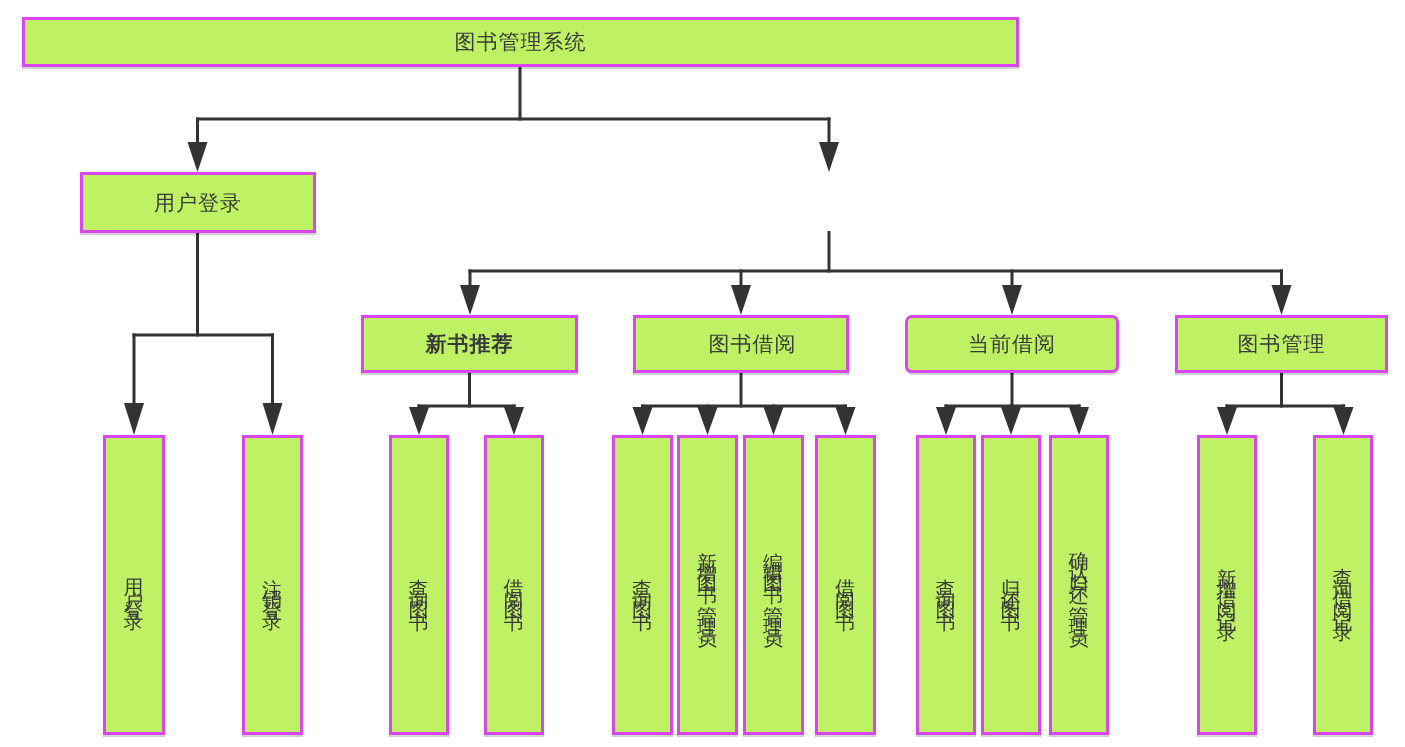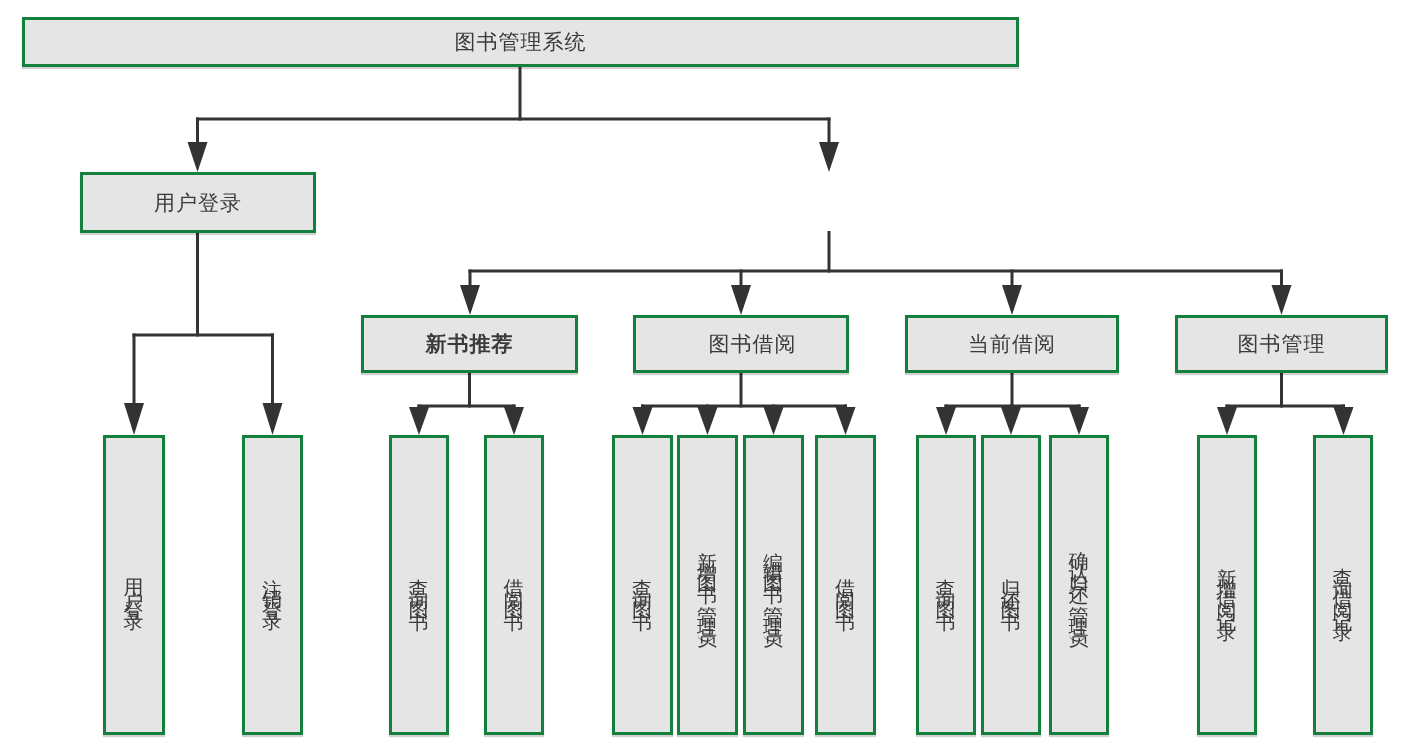--- a/index.html
+++ b/index.html
@@ -17,36 +17,36 @@
   }
   #connectors {
     position: absolute;
     left: 0; top: 0;
     width: 1405px; height: 747px;
     z-index: 1;
   }
   .box {
     position: absolute;
     box-sizing: border-box;
-    background: #e5e5e5;
-    border: 3px solid #15803d;
+    background: #bef264;
+    border: 3px solid #d946ef;
     box-shadow: 0 2px 1px rgba(0,0,0,0.18);
     display: flex;
     align-items: center;
     justify-content: center;
     color: #3a3a3a;
     z-index: 2;
   }
   .hbox { font-size: 21px; letter-spacing: 1px; }
   .root-box  { left: 22px;  top: 17px;  width: 997px; height: 50px; }
   .l2a       { left: 80px;  top: 172px; width: 236px; height: 61px; }
   .l2b       { left: 711px; top: 172px; width: 236px; height: 61px; }
   .l3a       { left: 361px; top: 315px; width: 217px; height: 58px; font-weight: bold; }
   .l3b       { left: 633px; top: 315px; width: 216px; height: 58px; padding-left: 23px; }
-  .l3c       { left: 905px; top: 315px; width: 214px; height: 58px; }
+  .l3c       { left: 905px; top: 315px; width: 214px; height: 58px; border-radius: 7px; }
   .l3d       { left: 1175px;top: 315px; width: 213px; height: 58px; }
   .leaf {
     top: 435px;
     height: 300px;
   }
   .vtext {
     writing-mode: vertical-rl;
     text-orientation: mixed;
     font-size: 20px;
     line-height: 1;

